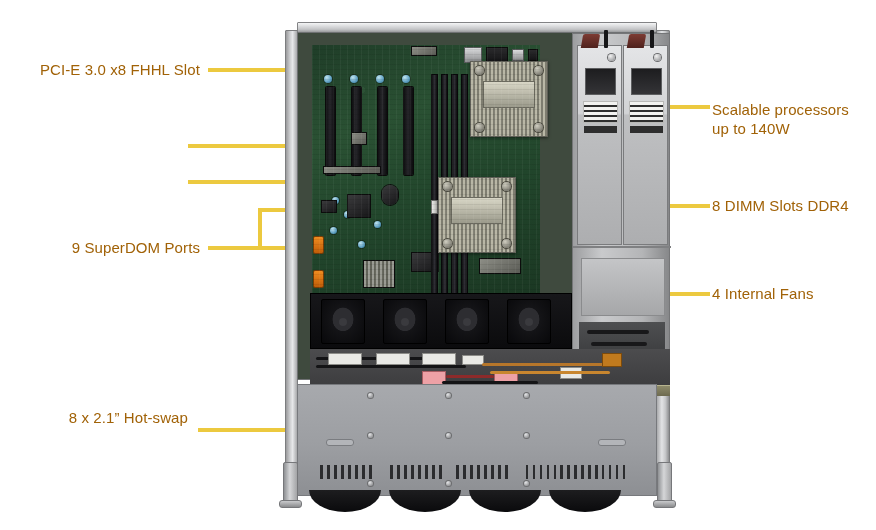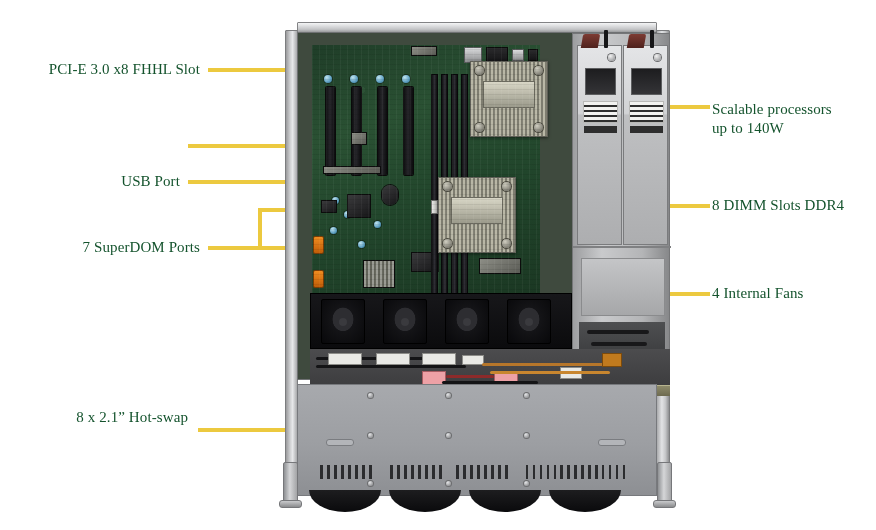--- a/index.html
+++ b/index.html
@@ -2,22 +2,22 @@
 <html><head>
 <meta charset="utf-8">
 <style>
   html,body{margin:0;padding:0;background:#ffffff;}
   body{width:876px;height:530px;position:relative;overflow:hidden;
        font-family:"Liberation Sans","DejaVu Sans",sans-serif;color:#1a1a1a;}
 
   #stage{position:absolute;left:0;top:0;width:876px;height:530px;}
 
   
-  .label{position:absolute;font-size:15px;line-height:19px;color:#14532d;
-         white-space:pre;letter-spacing:.1px;font-family:Liberation Serif, serif;}
+  .label{position:absolute;font-size:15px;line-height:19px;color:#a16207;
+         white-space:pre;letter-spacing:.1px;}
   .label.r{text-align:right;}
   .label.l{text-align:left;}
   .label sup{font-size:9px;vertical-align:super;line-height:0;}
 
   
   .lead{position:absolute;background:#ecc93f;}
   .lead.h{height:4px;}
   .lead.v{width:4px;}
 
   
@@ -156,24 +156,23 @@
 </head>
 <body>
 
 <div id="stage">
 
   <div class="label r" style="left:0px;top:60px;width:200px;">PCI-E 3.0 x8 FHHL Slot</div>
   <div class="lead h" style="left:208px;top:68px;width:180px;"></div>
 
   <div class="lead h" style="left:188px;top:144px;width:128px;"></div>
 
-  <div class="label r" style="left:0px;top:172px;width:180px;">USB Port</div>
   <div class="lead h" style="left:188px;top:180px;width:126px;"></div>
 
-  <div class="label r" style="left:0px;top:238px;width:200px;">7 SuperDOM Ports</div>
+  <div class="label r" style="left:0px;top:238px;width:200px;">9 SuperDOM Ports</div>
 
   <div class="lead h" style="left:208px;top:246px;width:112px;"></div>
   <div class="lead v" style="left:258px;top:208px;height:42px;"></div>
   <div class="lead h" style="left:258px;top:208px;width:62px;"></div>
   <div class="lead h" style="left:258px;top:246px;width:62px;"></div>
 
   <div class="label r" style="left:0px;top:408px;width:188px;">8 x 2.1” Hot-swap</div>
   <div class="lead h" style="left:198px;top:428px;width:144px;"></div>
 
   <div class="label l" style="left:712px;top:100px;width:170px;">Scalable processors</div>

